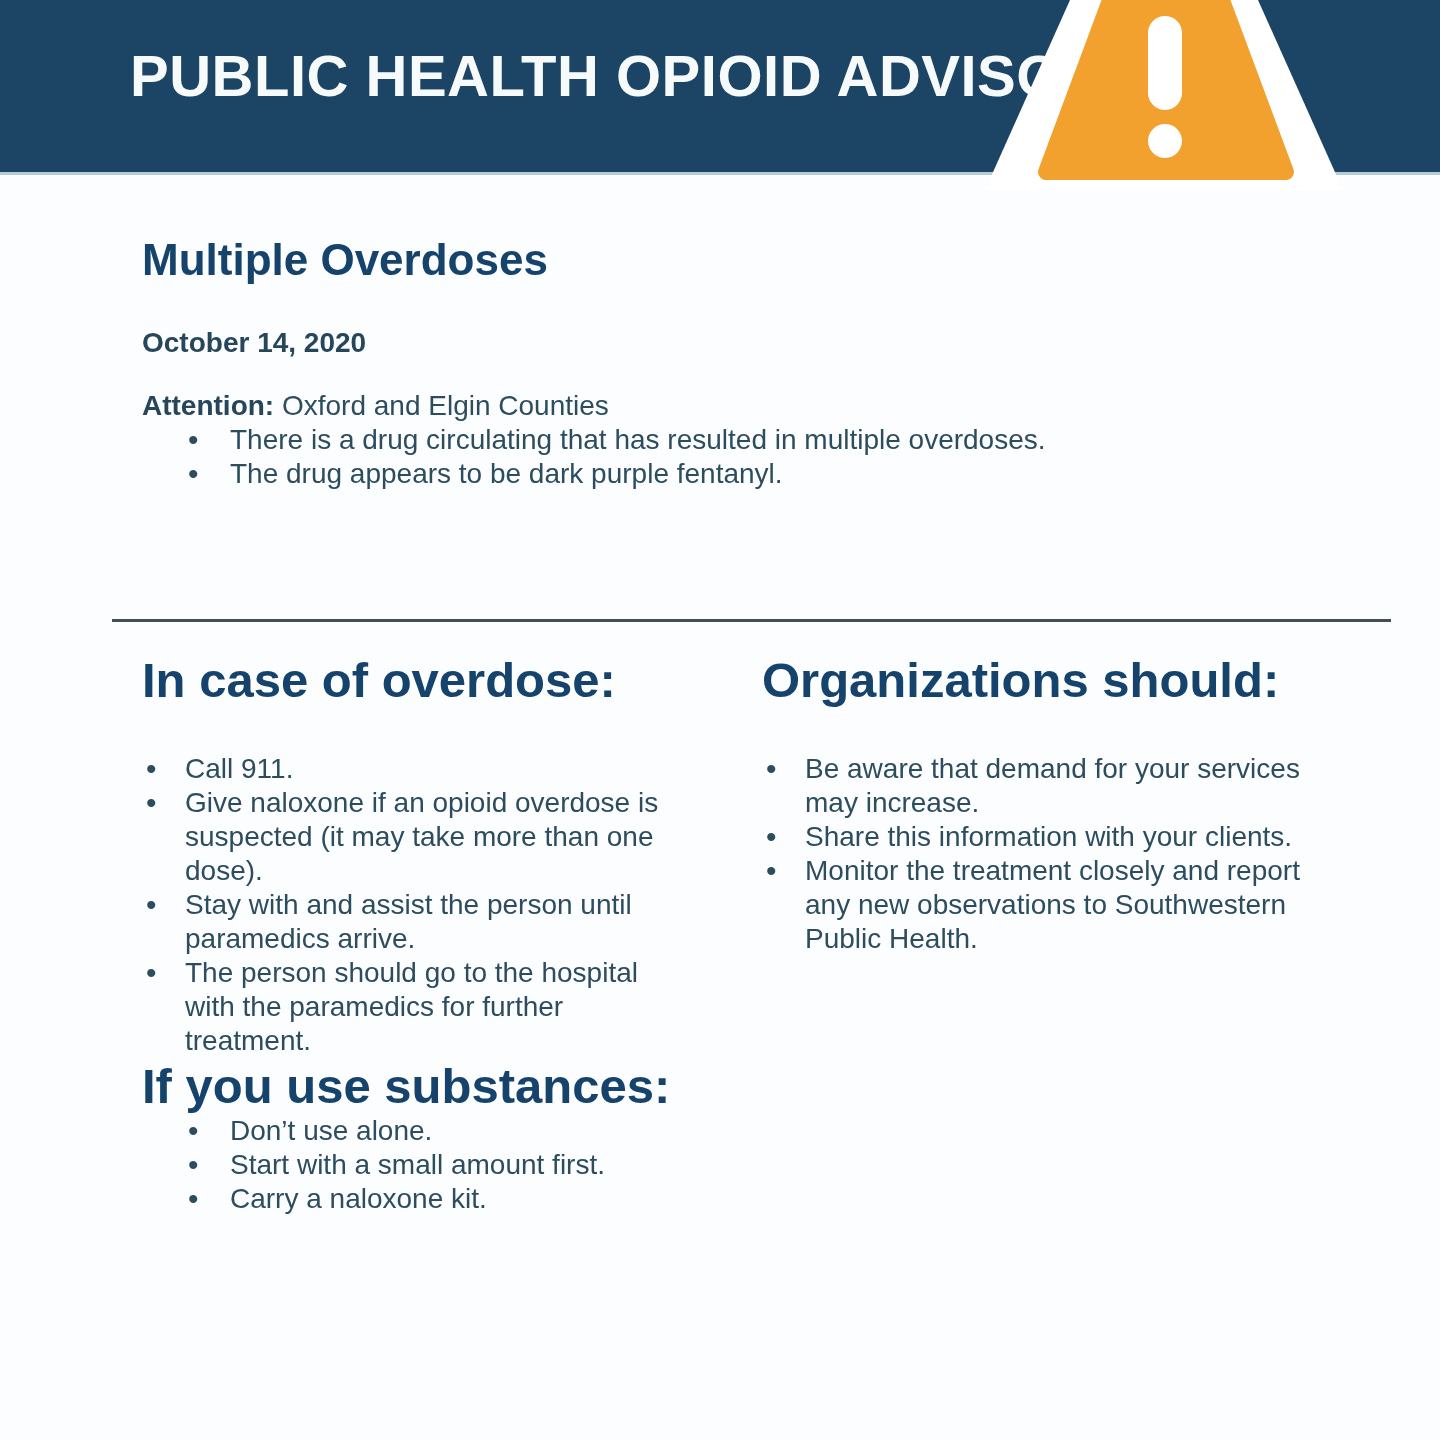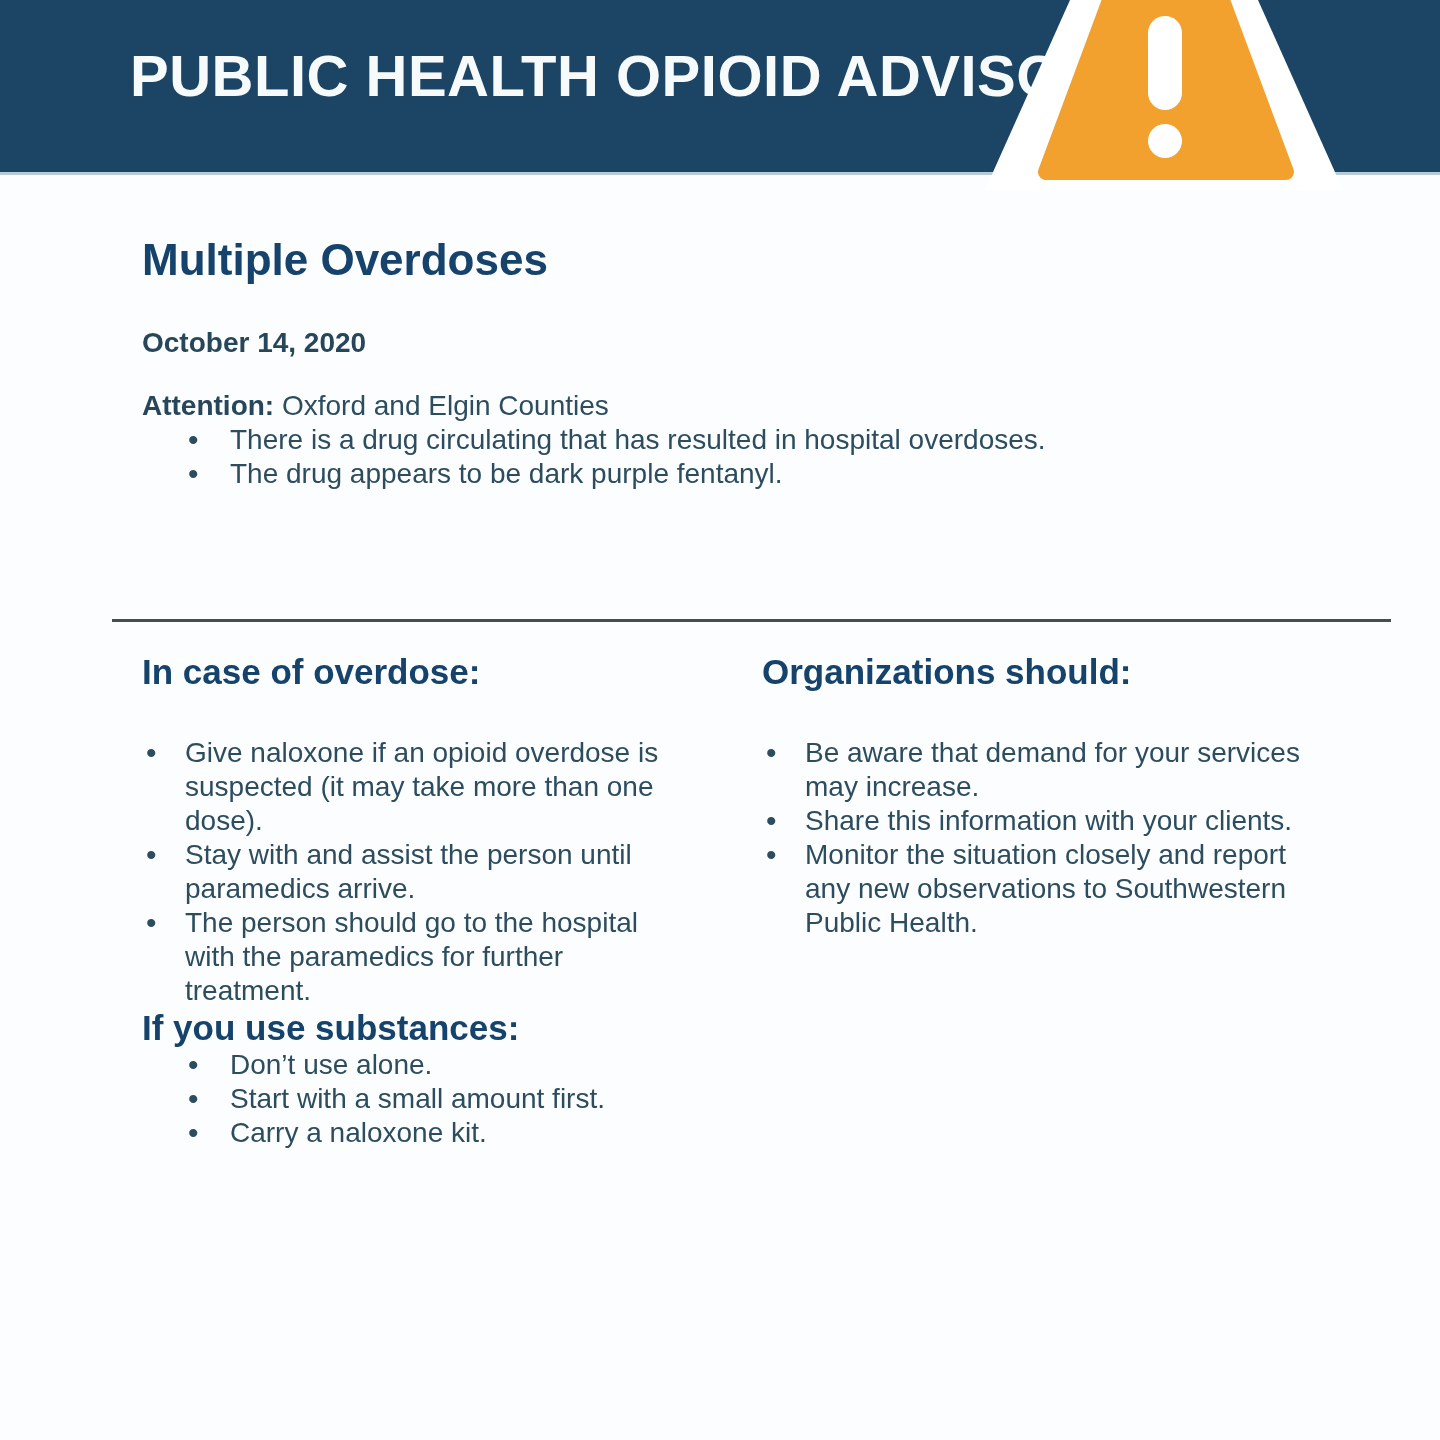--- a/index.html
+++ b/index.html
@@ -93,21 +93,21 @@
   }
 
   .columns {
     display: flex;
     margin-top: 30px;
   }
   .col-left { width: 620px; flex: none; }
   .col-right { flex: 1; }
 
   .section-heading {
-    font-size: 35px;
+    font-size: 49px;
     font-weight: bold;
     color: #16436b;
   }
   .col-left .list-column,
   .col-right .list-column { margin-top: 44px; }
   .col-left .list-column { max-width: 530px; }
   .col-right .list-column { max-width: 560px; }
 
   .substances-heading { }
   .list-substances { }
@@ -132,48 +132,49 @@
     <h2 class="advisory-title">Multiple Overdoses</h2>
 
     <p class="advisory-date">October 14, 2020</p>
 
     <p class="attention-line">
       <strong>Attention:</strong>
       <span>Oxford and Elgin Counties</span>
     </p>
 
     <ul class="list-indented">
-      <li>There is a drug circulating that has resulted in hospital overdoses.</li>
+      <li>There is a drug circulating that has resulted in multiple overdoses.</li>
       <li>The drug appears to be dark purple fentanyl.</li>
     </ul>
 
     <hr class="divider">
 
     <div class="columns">
 
       <div class="col-left">
         <h2 class="section-heading">In case of overdose:</h2>
         <ul class="list-column">
+          <li>Call 911.</li>
           <li>Give naloxone if an opioid overdose is suspected (it may take more than one dose).</li>
           <li>Stay with and assist the person until paramedics arrive.</li>
           <li>The person should go to the hospital with the paramedics for further treatment.</li>
         </ul>
 
         <h2 class="section-heading substances-heading">If you use substances:</h2>
         <ul class="list-indented list-substances">
           <li>Don’t use alone.</li>
           <li>Start with a small amount first.</li>
           <li>Carry a naloxone kit.</li>
         </ul>
       </div>
 
       <div class="col-right">
         <h2 class="section-heading">Organizations should:</h2>
         <ul class="list-column">
           <li>Be aware that demand for your services may increase.</li>
           <li>Share this information with your clients.</li>
-          <li>Monitor the situation closely and report any new observations to Southwestern Public Health.</li>
+          <li>Monitor the treatment closely and report any new observations to Southwestern Public Health.</li>
         </ul>
       </div>
 
     </div>
   </main>
 </div>
 
 </body></html>

